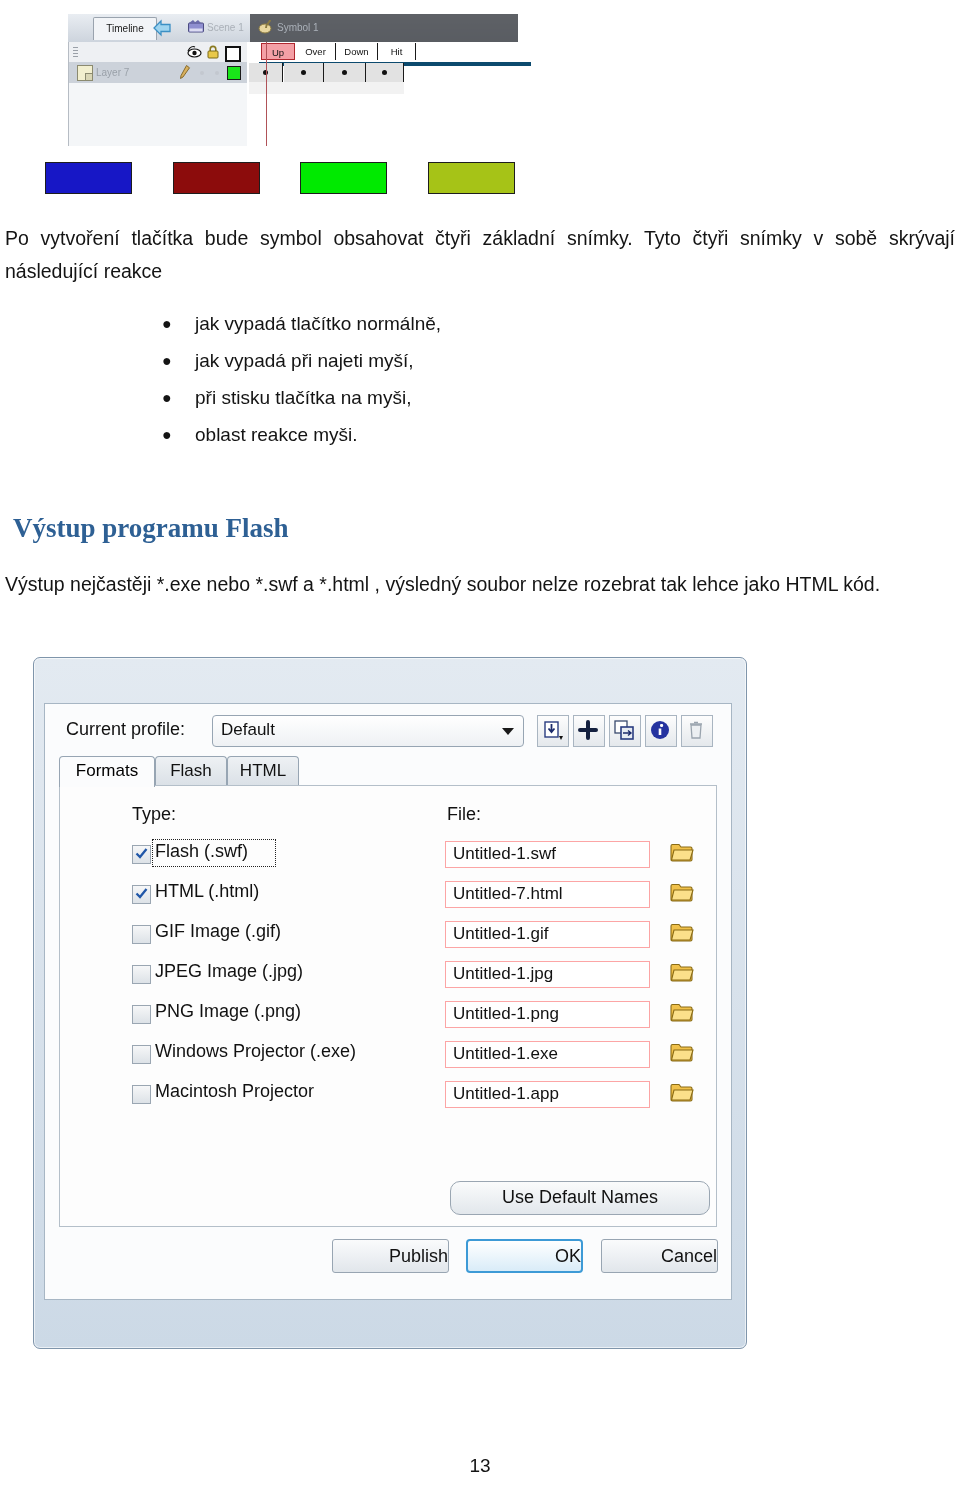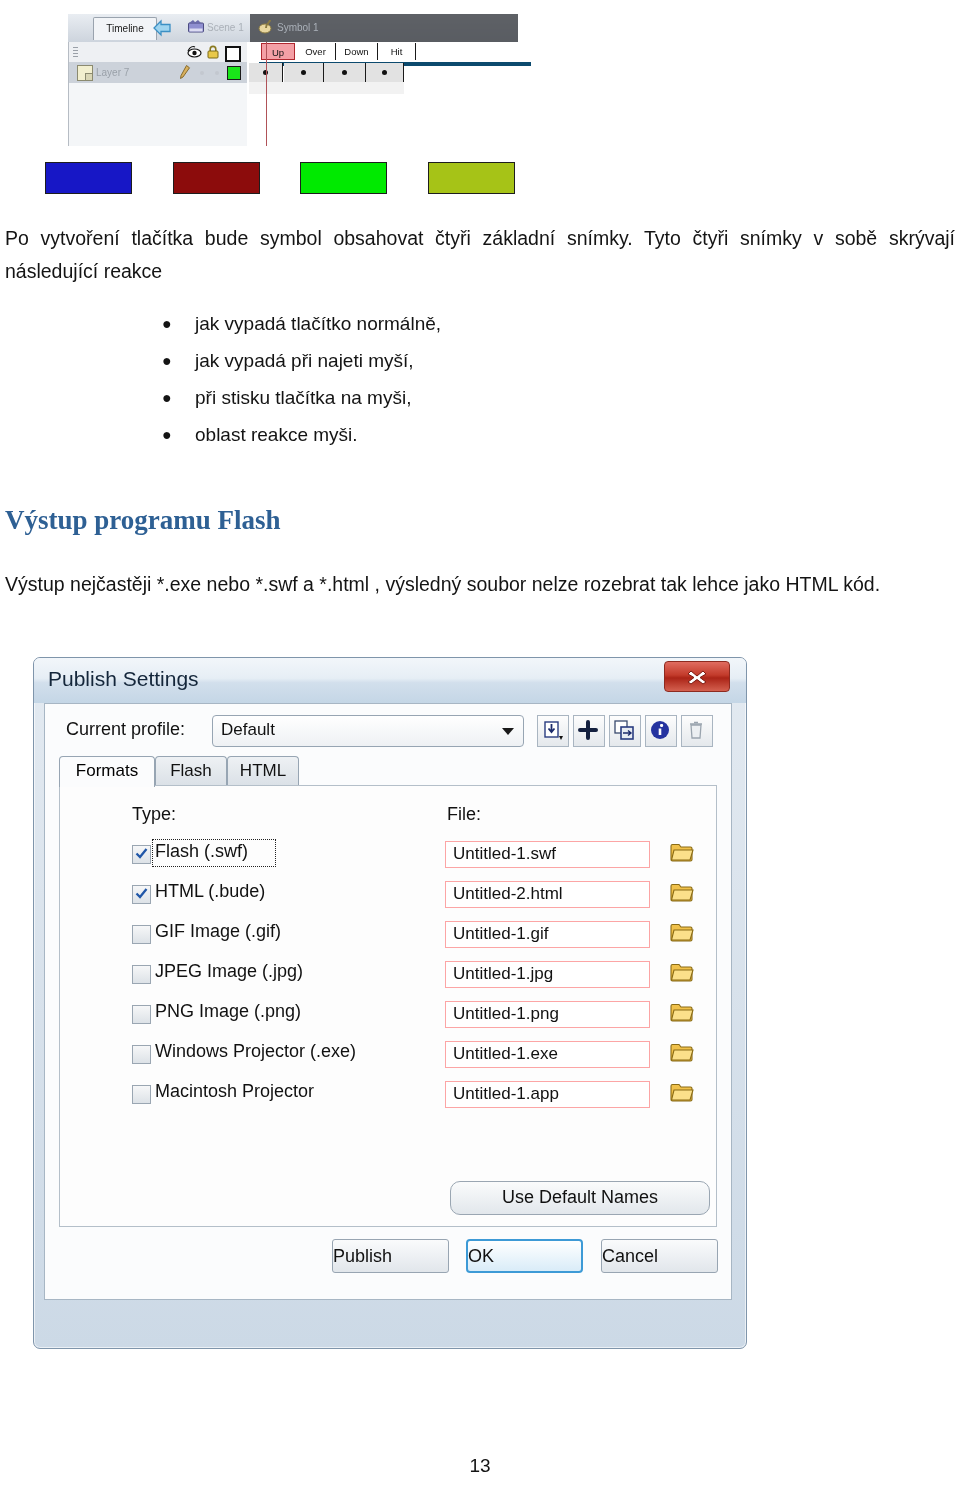--- a/index.html
+++ b/index.html
@@ -71,21 +71,21 @@
   }
   ul.bullets{position:absolute;left:5px;margin:0;padding:0;list-style:none;}
   ul.bullets li{
     position:relative;padding-left:0;margin:0 0 0 0;
     font-size:19px;line-height:37px;color:#141414;
   }
   ul.bullets li .bul{position:absolute;left:157px;top:0;font-size:16px;line-height:37px;}
   ul.bullets li .btxt{display:block;margin-left:190px;}
 
   h2.section{
-    position:absolute;left:5px;margin:0;padding:0;
+    position:absolute;left:5px;margin:8px;padding:0;
     font-family:"Liberation Serif", serif;
     font-size:27px;font-weight:bold;color:#2e6094;line-height:32px;text-align:center;
   }
 
   
   .dlg{
     position:absolute;left:33px;top:657px;width:712px;height:690px;
     border-radius:7px;
     background:linear-gradient(#e3eaf1,#ccd9e6);
     border:1px solid #7f95ab;
@@ -149,21 +149,21 @@
   .folder{position:absolute;left:610px;top:5px;width:27px;height:23px;}
   .udn{
     position:absolute;left:390px;top:395px;width:258px;height:32px;
     background:linear-gradient(#fafbfc,#e2e7ec);border:1px solid #9aa6b2;border-radius:10px;
     font-size:18px;line-height:31px;text-align:center;color:#111;
   }
   .btnrow{position:absolute;left:0;top:529px;width:686px;height:56px;}
   .dbtn{
     position:absolute;top:6px;height:34px;
     background:linear-gradient(#fafbfc,#e1e6eb);border:1px solid #98a5b2;border-radius:3px;
-    font-size:18px;line-height:33px;text-align:left;color:#111;box-sizing:border-box;
+    font-size:18px;line-height:33px;text-align:right;color:#111;box-sizing:border-box;
   }
   .dbtn.primary{
     background:linear-gradient(#ffffff,#d9ecf8);border:2px solid #3d9ad6;border-radius:4px;
     line-height:31px;
   }
 
   .pageno{position:absolute;left:0;top:1455px;width:960px;text-align:center;
     font-size:19px;color:#141414;}
 </style>
 </head>
@@ -282,28 +282,20 @@
       <span class="btxt">oblast reakce myši.</span>
     </li>
 </ul>
 
 <h2 class="section" style="top:504px;">Výstup programu Flash</h2>
 
 <div class="para" style="top:568px;">Výstup nejčastěji *.exe nebo *.swf a *.html , výsledný soubor nelze rozebrat tak lehce jako HTML kód.</div>
 
 <div class="dlg">
 
-  <div class="dlg-title">
-    <div class="t">Publish Settings</div>
-    <div class="dlg-close">
-      <svg width="22" height="18" viewBox="0 0 22 18">
-        <path d="M5 3 L11 8 L17 3 L20 6 L14 9.5 L20 14 L17 16 L11 11.5 L5 16 L2 14 L8 9.5 L2 6 Z" fill="#ffffff" stroke="#7d1a10" stroke-width="1"></path>
-      </svg>
-    </div>
-  </div>
 
   <div class="dlg-inner">
 
     <div class="profile-row">
       <div class="profile-label">Current profile:</div>
       <div class="combo">
         <span class="v">Default</span>
         <span class="arw"></span>
       </div>
       <div class="tbtn" style="left:492px;">
@@ -368,23 +360,23 @@
             </svg>
         </div>
       </div>
 
       <div class="fmt-row" style="top:90px;">
         <div class="cb checked">
           <svg width="15" height="15" viewBox="0 0 15 15">
               <path d="M2.5 7.5 L6 11 L12.5 3" stroke="#2157a8" stroke-width="2.3" fill="none"></path>
             </svg>
         </div>
-        <div class="fl">HTML (.bude)</div>
-        <div class="fin">
-            <span>Untitled-2.html</span>
+        <div class="fl">HTML (.html)</div>
+        <div class="fin">
+            <span>Untitled-7.html</span>
           </div>
         <div class="folder">
           <svg width="27" height="23" viewBox="0 0 27 23">
               <path d="M1 5 a1.5 1.5 0 0 1 1.5-1.5 H9 l2 2.5 h9.5 a1.5 1.5 0 0 1 1.5 1.5 v11 a1.5 1.5 0 0 1 -1.5 1.5 H2.5 A1.5 1.5 0 0 1 1 18.5 Z" fill="#f0c14b" stroke="#8a6b14" stroke-width="1.1"></path>
               <path d="M4 9 h19 l-3 10 H1.5 Z" fill="#fbe08a" stroke="#8a6b14" stroke-width="1.1"></path>
             </svg>
         </div>
       </div>
 
       <div class="fmt-row" style="top:130px;">

